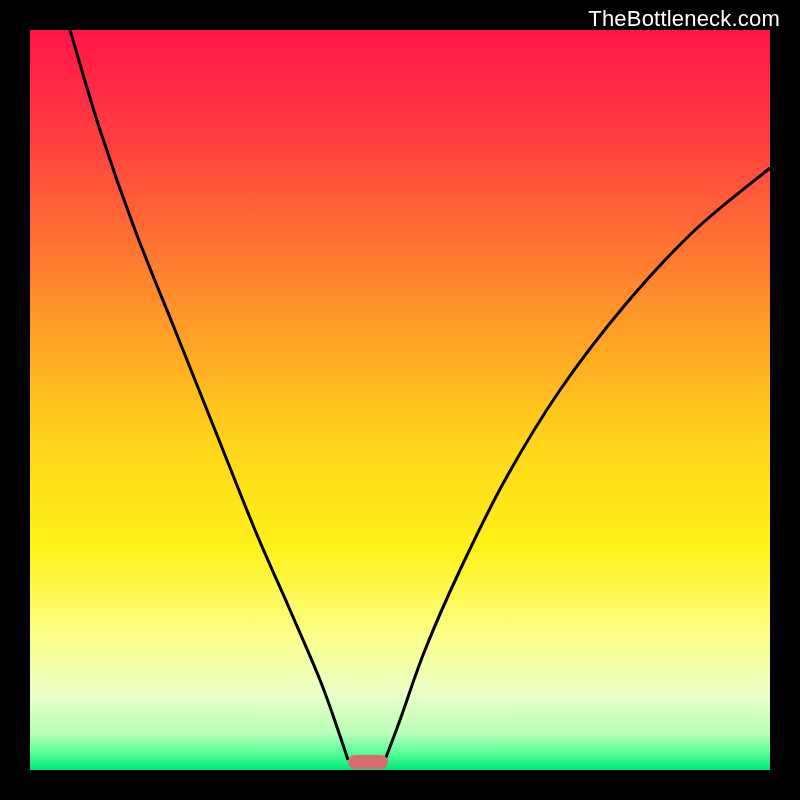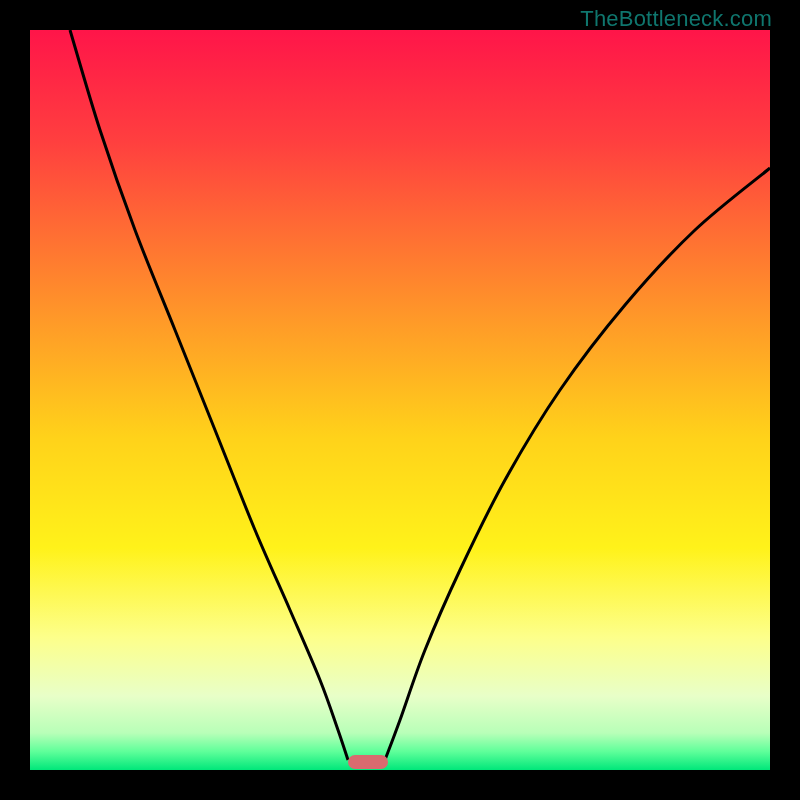--- a/index.html
+++ b/index.html
@@ -19,24 +19,24 @@
     overflow: hidden;
   }
   .gradient-bg {
     position: absolute;
     top: 0; left: 0;
     width: 100%; height: 100%;
   }
   .watermark {
     position: absolute;
     top: 6px;
-    right: 28px;
+    right: 20px;
     font-family: Arial, Helvetica, sans-serif;
     font-size: 22px;
-    color: #0f766e;
+    color: #ffffff;
     font-weight: 500;
     letter-spacing: 0.2px;
   }
   .curve-svg {
     position: absolute;
     top: 0; left: 0;
     width: 100%;
     height: 100%;
   }
   .marker {

